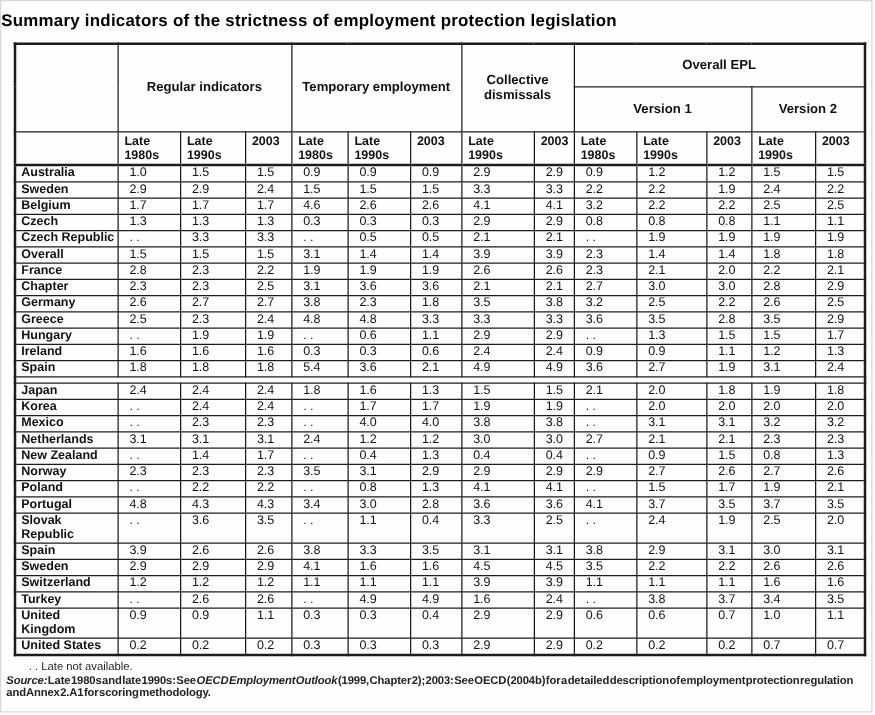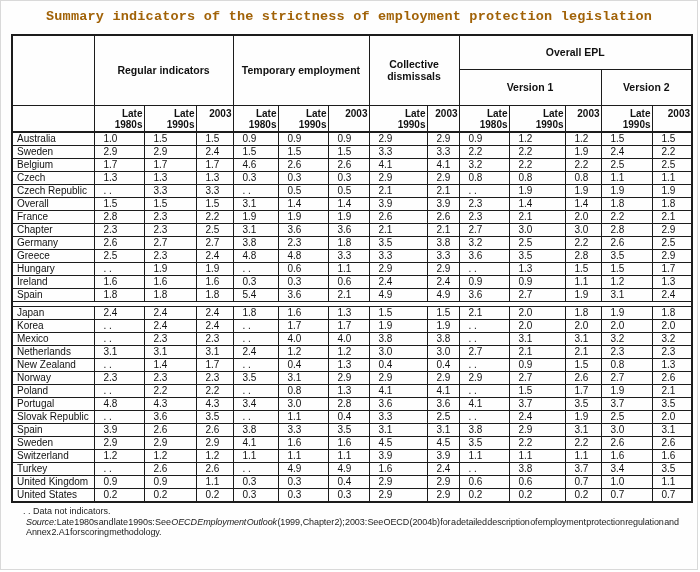--- a/index.html
+++ b/index.html
@@ -1,32 +1,32 @@
 <!DOCTYPE html>
 <html><head>
 <meta charset="utf-8">
 <style>
   html,body{margin:0;padding:0;background:#fff;}
   body{width:700px;height:572px;font-family:"Liberation Sans",sans-serif;color:#111;}
   .page{width:698px;height:570px;border:1px solid #d9d9d9;box-sizing:border-box;background:#fefefe;}
-  .title{text-align:center;font-weight:bold;font-size:13.5px;padding-top:8px;letter-spacing:.2px;color:#a16207;font-family:Liberation Mono, monospace;}
+  .title{text-align:left;font-weight:bold;font-size:13.5px;padding-top:8px;letter-spacing:.2px;color:#000000;}
   table.epl{border-collapse:collapse;table-layout:fixed;width:680px;margin:10px 0 0 10px;border:2px solid #1c1c1c;}
   table.epl th,table.epl td{border:1px solid #1c1c1c;box-sizing:border-box;}
   th.grp{font-size:10.5px;font-weight:bold;text-align:center;vertical-align:middle;padding:1px;line-height:12px;}
   tr.grow1{height:34px;}
   tr.grow2{height:36px;}
   th.overall{border-bottom:1px solid #1c1c1c;}
   tr.prow{height:26px;}
-  th.sub{font-size:10px;font-weight:bold;text-align:right;vertical-align:top;padding:2px 1px 1px 5px;line-height:11px;}
+  th.sub{font-size:10px;font-weight:bold;text-align:left;vertical-align:top;padding:2px 1px 1px 5px;line-height:11px;}
   thead tr.prow th{border-bottom:2px solid #1c1c1c;}
   tbody td{font-size:10px;line-height:11px;vertical-align:top;padding:0 1px 1px 9px;height:12px;}
-  tbody td.country{font-weight:normal;padding-left:4px;}
+  tbody td.country{font-weight:bold;padding-left:4px;}
   tr.gap-row td{height:5px;padding:0;border-left:none;border-right:none;}
   .fn{font-size:9px;color:#222;margin:3px 0 0 22px;line-height:10px;}
-  .fn.src{margin-left:25px;margin-top:1px;word-spacing:-2px;letter-spacing:-.1px;}
+  .fn.src{margin-left:4px;margin-top:1px;word-spacing:-2px;letter-spacing:-.1px;font-weight:bold;}
 </style>
 </head>
 <body>
 
 <div class="page">
   <div class="title">Summary indicators of the strictness of employment protection legislation</div>
 
   <table class="epl">
     <colgroup>
       <col style="width:82px">
@@ -521,15 +521,15 @@
           <td class="val">2.9</td>
           <td class="val">0.2</td>
           <td class="val">0.2</td>
           <td class="val">0.2</td>
           <td class="val">0.7</td>
           <td class="val">0.7</td>
         </tr>
       </tbody>
   </table>
 
-  <div class="fn">. . Data not indicators.</div>
+  <div class="fn">. . Late not available.</div>
   <div class="fn src"><i>Source:</i><span> Late 1980s and late 1990s: See </span><i>OECD Employment Outlook</i><span> (1999, Chapter 2); 2003: See OECD (2004b) for a detailed description of employment protection regulation and Annex 2.A1 for scoring methodology.</span></div>
 </div>
 
 </body></html>

